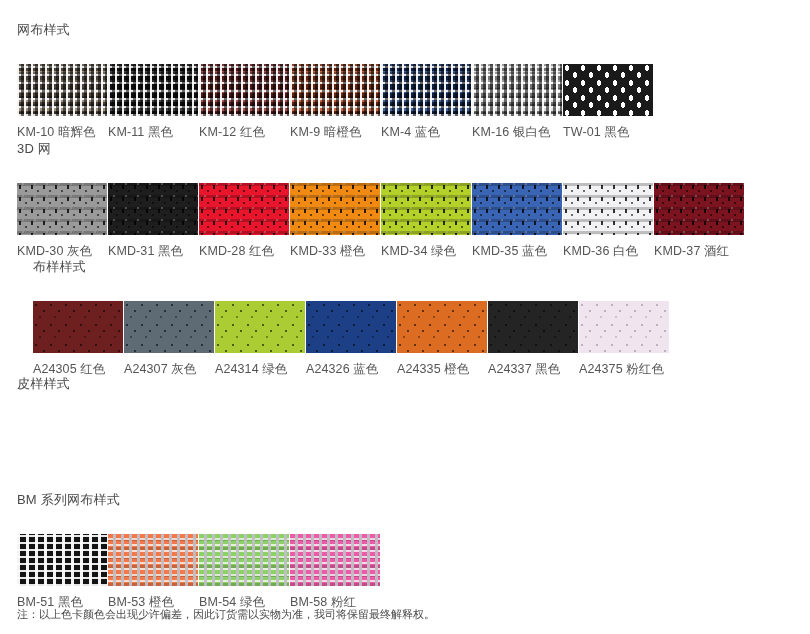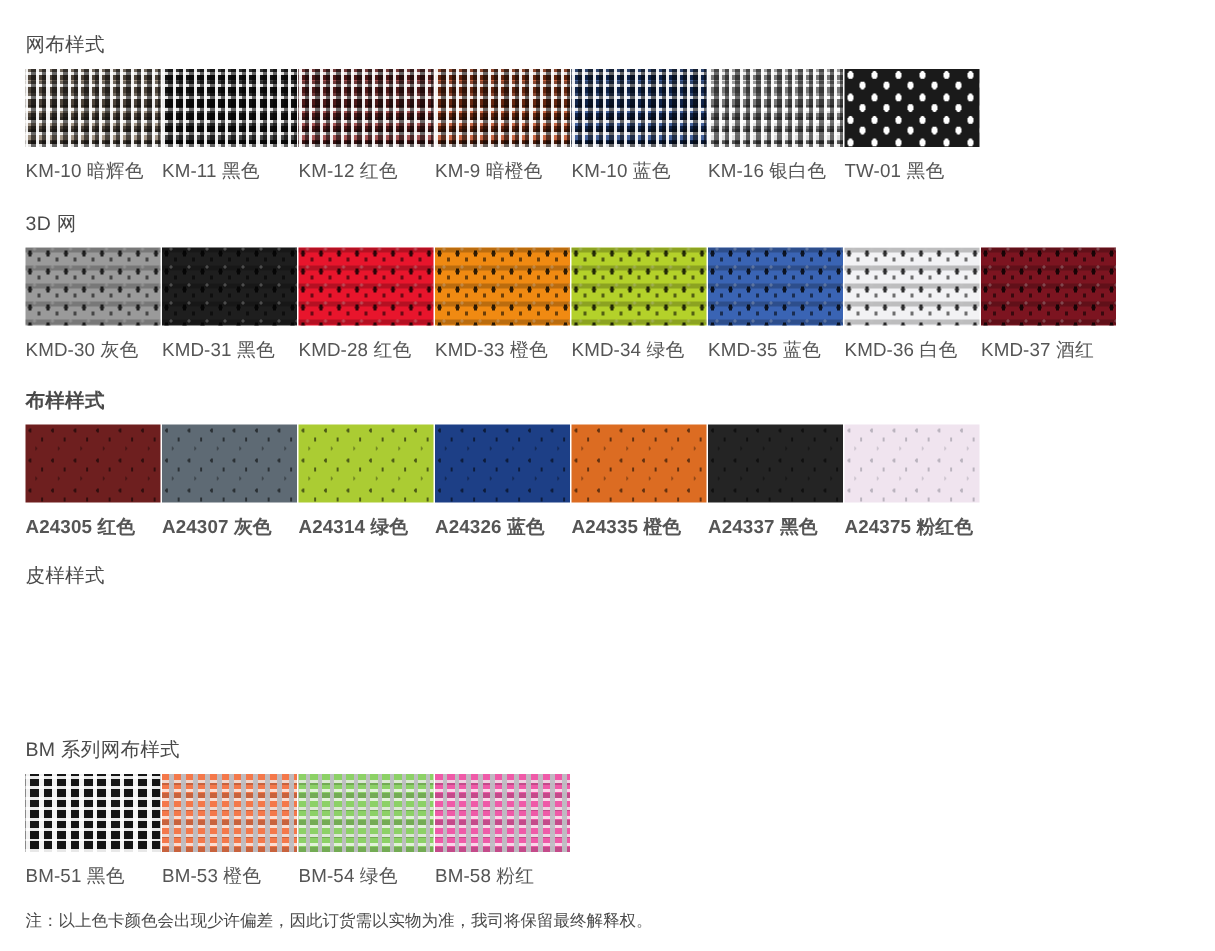--- a/index.html
+++ b/index.html
@@ -30,21 +30,21 @@
     line-height: 16px;
     color: #4a4a4a;
     margin: 0;
     padding: 0;
     letter-spacing: 0.2px;
     white-space: nowrap;
   }
   .swatch-grid {
     display: flex;
     flex-wrap: nowrap;
-    margin-top: 8px;
+    margin-top: 26px;
   }
   .swatch-cell {
     width: 91px;
     flex: 0 0 91px;
     box-sizing: border-box;
   }
   .swatch {
     width: 90px;
     height: 52px;
     box-sizing: border-box;
@@ -152,21 +152,21 @@
     position: absolute;
     left: 17px;
     top: 605px;
     font-size: 11px;
     line-height: 18px;
     color: #4a4a4a;
     white-space: nowrap;
   }
   .sec1 { position: absolute; left: 0; top: 22px; }
   .sec2 { position: absolute; left: 0; top: 141px; }
-  .sec3 { position: absolute; left: 0; top: 259px; font-weight: bold; }
+  .sec3 { position: absolute; left: 16px; top: 259px; }
   .sec4 { position: absolute; left: 0; top: 377px; font-family: Liberation Mono, monospace; }
   .sec5 { position: absolute; left: 0; top: 492px; }
 </style>
 </head>
 <body>
 
 <div class="page">
 
   <div class="section sec1">
     <div class="section-title">网布样式</div>
@@ -182,21 +182,21 @@
       <div class="swatch-cell">
         <div class="swatch tex-kmmesh" style="background-color: rgb(142, 43, 43);"></div>
         <div class="swatch-label">KM-12 红色</div>
       </div>
       <div class="swatch-cell">
         <div class="swatch tex-kmmesh" style="background-color: rgb(184, 68, 26);"></div>
         <div class="swatch-label">KM-9 暗橙色</div>
       </div>
       <div class="swatch-cell">
         <div class="swatch tex-kmmesh" style="background-color: rgb(27, 63, 132);"></div>
-        <div class="swatch-label">KM-10 蓝色</div>
+        <div class="swatch-label">KM-4 蓝色</div>
       </div>
       <div class="swatch-cell">
         <div class="swatch tex-kmmesh" style="background-color: rgb(216, 216, 216);"></div>
         <div class="swatch-label">KM-16 银白色</div>
       </div>
       <div class="swatch-cell">
         <div class="swatch tex-dots" style="background-color: rgb(26, 26, 26);"></div>
         <div class="swatch-label">TW-01 黑色</div>
       </div>
     </div>

